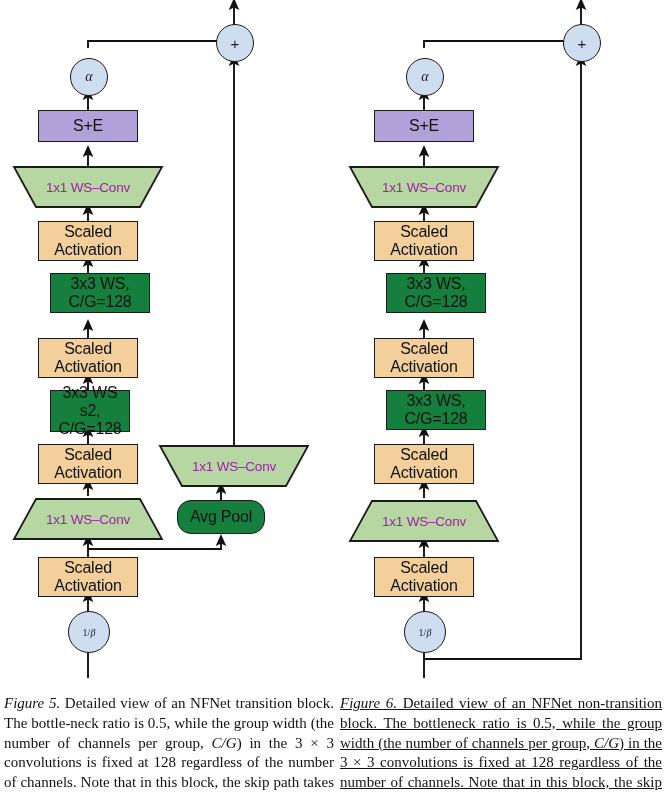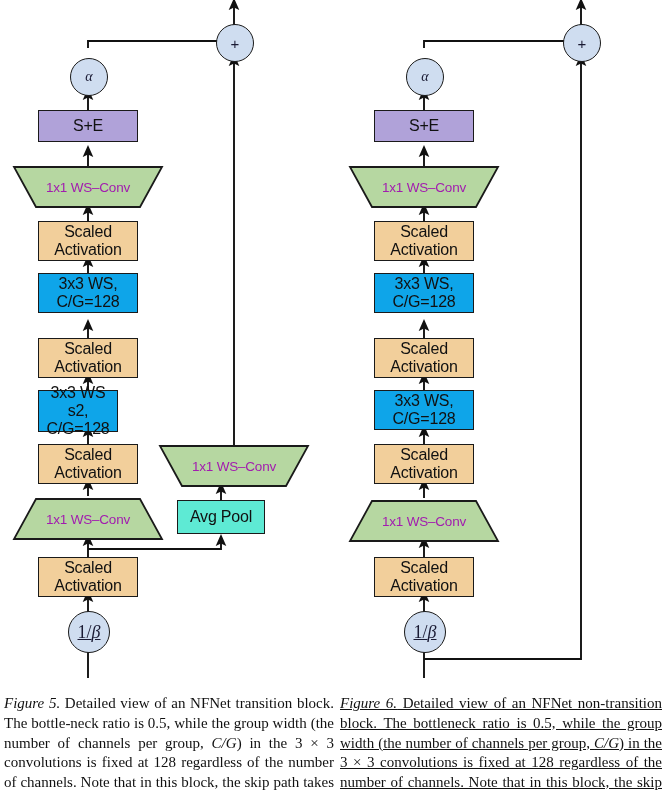--- a/index.html
+++ b/index.html
@@ -31,23 +31,23 @@
     justify-content:center;
     text-align:center;
     line-height:1.12;
     font-size:16px;
     letter-spacing:-0.2px;
     color:#111;
     white-space:pre-line;
     z-index:3;
   }
   .node.orange{background:#f2cf9b;}
-  .node.green{background:#0ea5e9;}
+  .node.green{background:#15803d;margin-left:12px;}
   .node.purple{background:#b0a2d9;}
-  .node.pink{background:#5eead4;}
+  .node.pink{background:#15803d;border-radius:14px;}
 
   
   .trap{position:absolute;z-index:3;}
   .trap .lbl{
     position:absolute;inset:0;
     display:flex;align-items:center;justify-content:center;
     font-size:13.5px;letter-spacing:-0.2px;color:#a21caf;
   }
 
   
@@ -57,21 +57,21 @@
     background:#cfddf0;
     border:1.6px solid #1a1a1a;
     display:flex;align-items:center;justify-content:center;
     font-family:"Liberation Serif", serif;
     font-style:italic;
     font-size:14px;
     color:#1a1a33;
     z-index:3;
   }
   .circ.plus{font-family:"Liberation Sans", sans-serif;font-style:normal;font-size:15px;}
-  .circ .frac{font-family:"Liberation Serif", serif;font-style:normal;font-size:18px;text-decoration:underline;}
+  .circ .frac{font-family:"Liberation Serif", serif;font-style:normal;font-size:10px;}
   .circ .frac i{font-family:"Liberation Serif", serif;font-style:italic;}
 
   
   .caption{
     position:absolute;
     top:694px;
     font-family:"Liberation Serif", serif;
     font-size:15px;
     line-height:1.32;
     color:#111;

